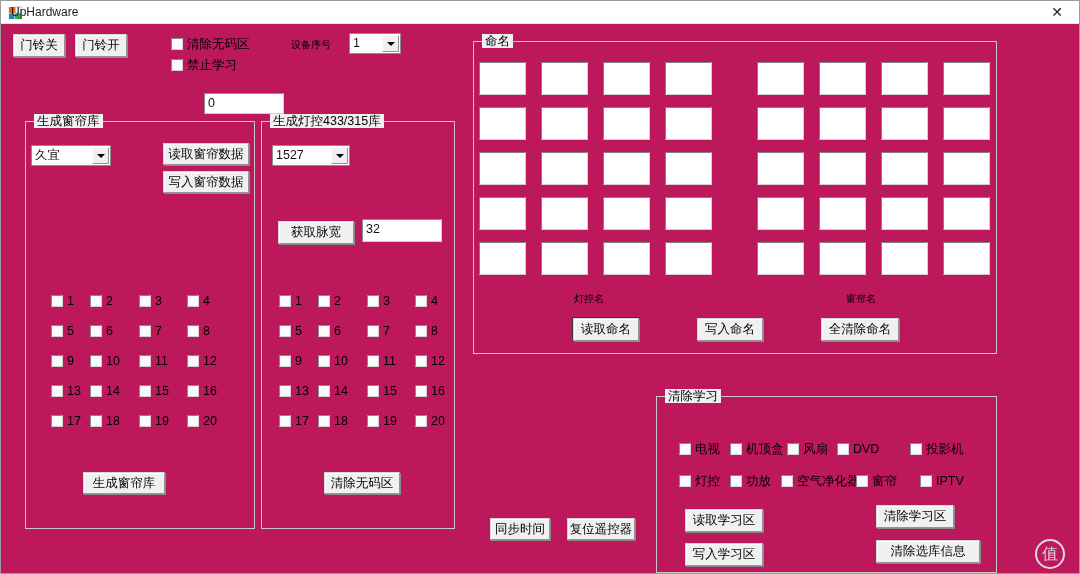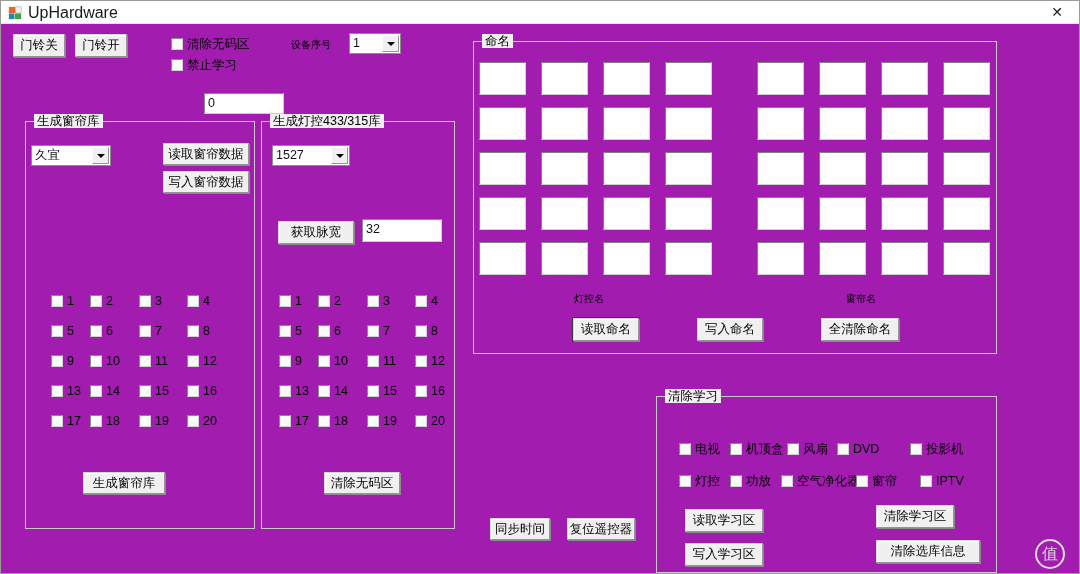--- a/index.html
+++ b/index.html
@@ -26,37 +26,37 @@
     width: 100%; height: 23px;
     background: #ffffff;
     border-bottom: 1px solid #e2e2e2;
     box-sizing: border-box;
   }
   #title-icon {
     position: absolute; left: 7px; top: 5px;
     width: 14px; height: 14px;
   }
   #title-text {
-    position: absolute; left: 27px; top: 4px;
-    font-size: 16px; color: #1a1a1a;
+    position: absolute; left: 10px; top: 4px;
+    font-size: 12px; color: #1a1a1a;
     line-height: 15px;
     white-space: nowrap;
   }
   #close-btn {
     position: absolute; right: 0; top: 0;
     width: 44px; height: 22px;
     display: flex; align-items: center; justify-content: center;
     font-size: 14px; color: #202020;
     cursor: default;
   }
   
   #client {
     position: absolute; left: 0; top: 23px;
     width: 1078px; height: 549px;
-    background: #a21caf;
+    background: #be185d;
   }
   
   .btn {
     position: absolute;
     background: #f0f0f0;
     border: 1px solid #949494;
     border-top-color: #d6d6d6;
     border-left-color: #d6d6d6;
     box-shadow: inset 1px 1px 0 #fdfdfd, 1px 1px 0 #8a8a8a;
     font-family: "Liberation Sans", "DejaVu Sans", sans-serif;

